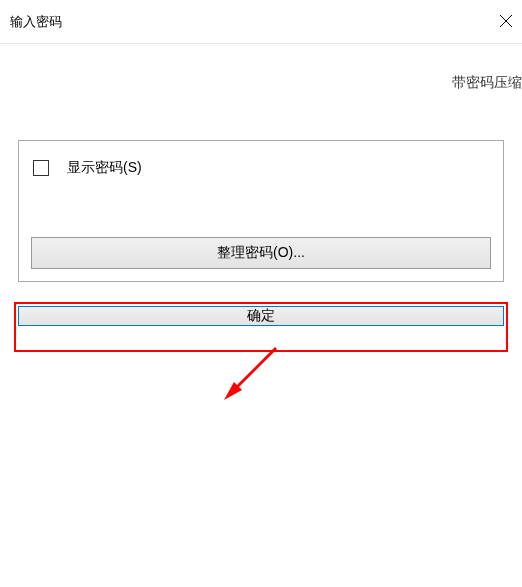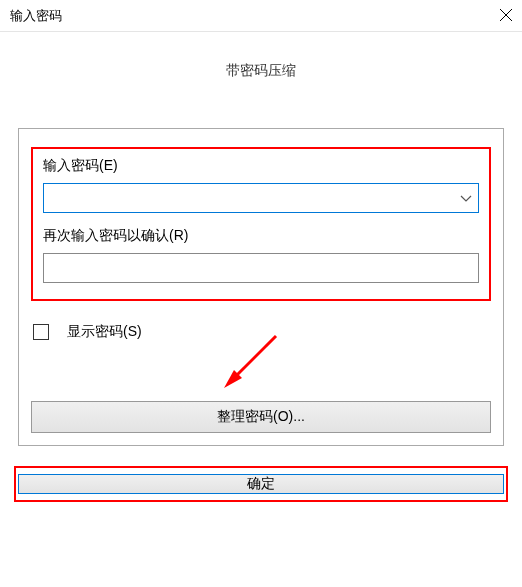--- a/index.html
+++ b/index.html
@@ -5,41 +5,41 @@
     * { box-sizing: border-box; margin: 0; padding: 0; }
     body {
       font-family: "Microsoft YaHei", "Segoe UI", sans-serif;
       font-size: 13px;
       background: #fff;
       width: 522px;
       height: 587px;
       overflow: hidden;
     }
     .titlebar {
-      height: 32px;
+      height: 44px;
       display: flex;
       align-items: center;
       justify-content: space-between;
       padding: 0 10px 0 10px;
       border-bottom: 1px solid #e5e5e5;
     }
     .titlebar-title {
       font-size: 13px;
       color: #000;
     }
     .close-btn {
       font-size: 18px;
       font-weight: 300;
       color: #000;
       cursor: pointer;
       width: 40px;
       text-align: right;
     }
     .subtitle {
-      text-align: center;
+      text-align: right;
       padding: 30px 0 48px 0;
       font-size: 14px;
       color: #333;
     }
     .frame {
       margin: 0 18px 0 18px;
       border: 1px solid #aaa;
       padding: 18px 12px 12px 12px;
       position: relative;
     }
@@ -110,23 +110,23 @@
       margin-top: 48px;
       text-align: center;
     }
     .bottom-row {
       display: flex;
       gap: 20px;
       padding: 24px 18px 0 18px;
     }
     .btn-wrap {
       flex: 1;
-      height: 36px;
+      height: 50px;
       display: flex;
-      align-items: center;
+      align-items: flex-start;
     }
     .highlight-btn-wrap {
       border: 2px solid #ff0000;
       padding: 2px;
       margin: -4px;
     }
     .btn {
       flex: 1;
       background: linear-gradient(#f0f0f0,#e3e3e3);
       border: 1px solid #888;
@@ -150,32 +150,20 @@
           <line x1="12" y1="0" x2="0" y2="12" stroke="#000" stroke-width="1"></line>
         </svg>
     </span>
   </div>
 </div>
 
 <div class="subtitle">带密码压缩</div>
 
 <div class="frame">
 
-  <div class="highlight-box">
-    <span class="label">输入密码(E)</span>
-    <div class="combo">
-      <span class="chevron">
-        <svg width="12" height="8" viewBox="0 0 12 8">
-            <polyline points="1,1 6,6 11,1" fill="none" stroke="#555" stroke-width="1.2"></polyline>
-          </svg>
-      </span>
-    </div>
-    <span class="label">再次输入密码以确认(R)</span>
-    <div class="textinput"></div>
-  </div>
 
   <div class="checkbox-row">
     <div class="chk"></div>
     <span>显示密码(S)</span>
   </div>
 
   <div class="arrow-annot">
     <svg width="70" height="70" viewBox="0 0 70 70">
       <line x1="62" y1="6" x2="18" y2="50" stroke="#ff0000" stroke-width="3"></line>
       <polygon points="10,58 28,48 20,40" fill="#ff0000"></polygon>

